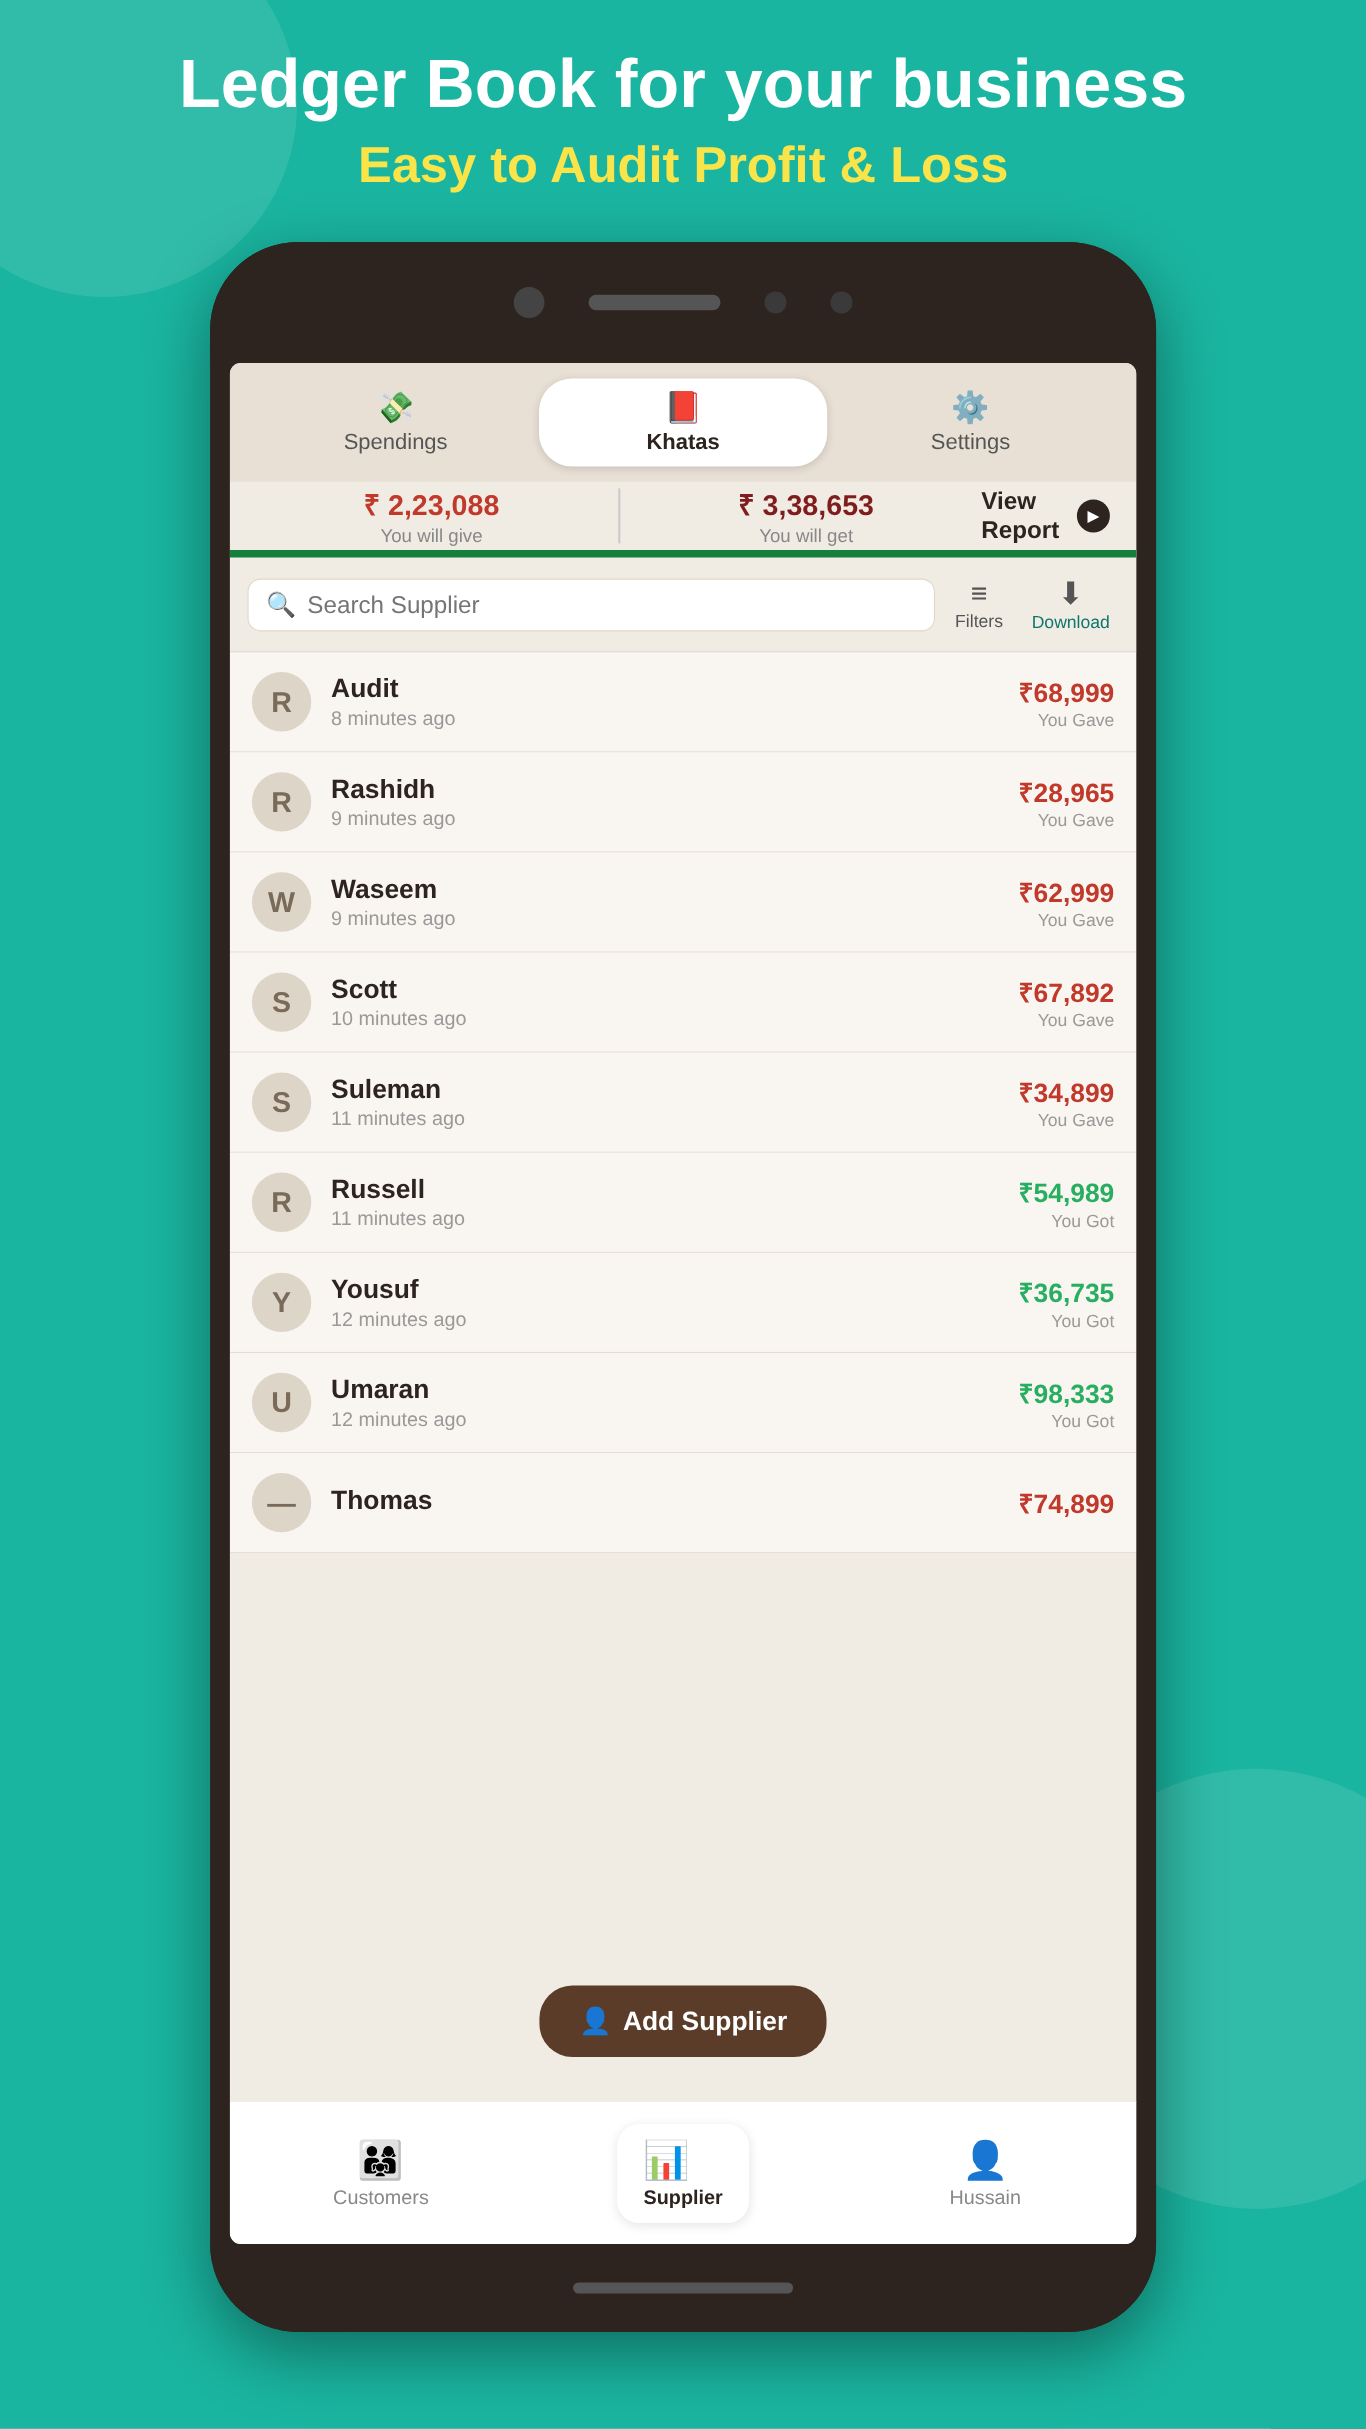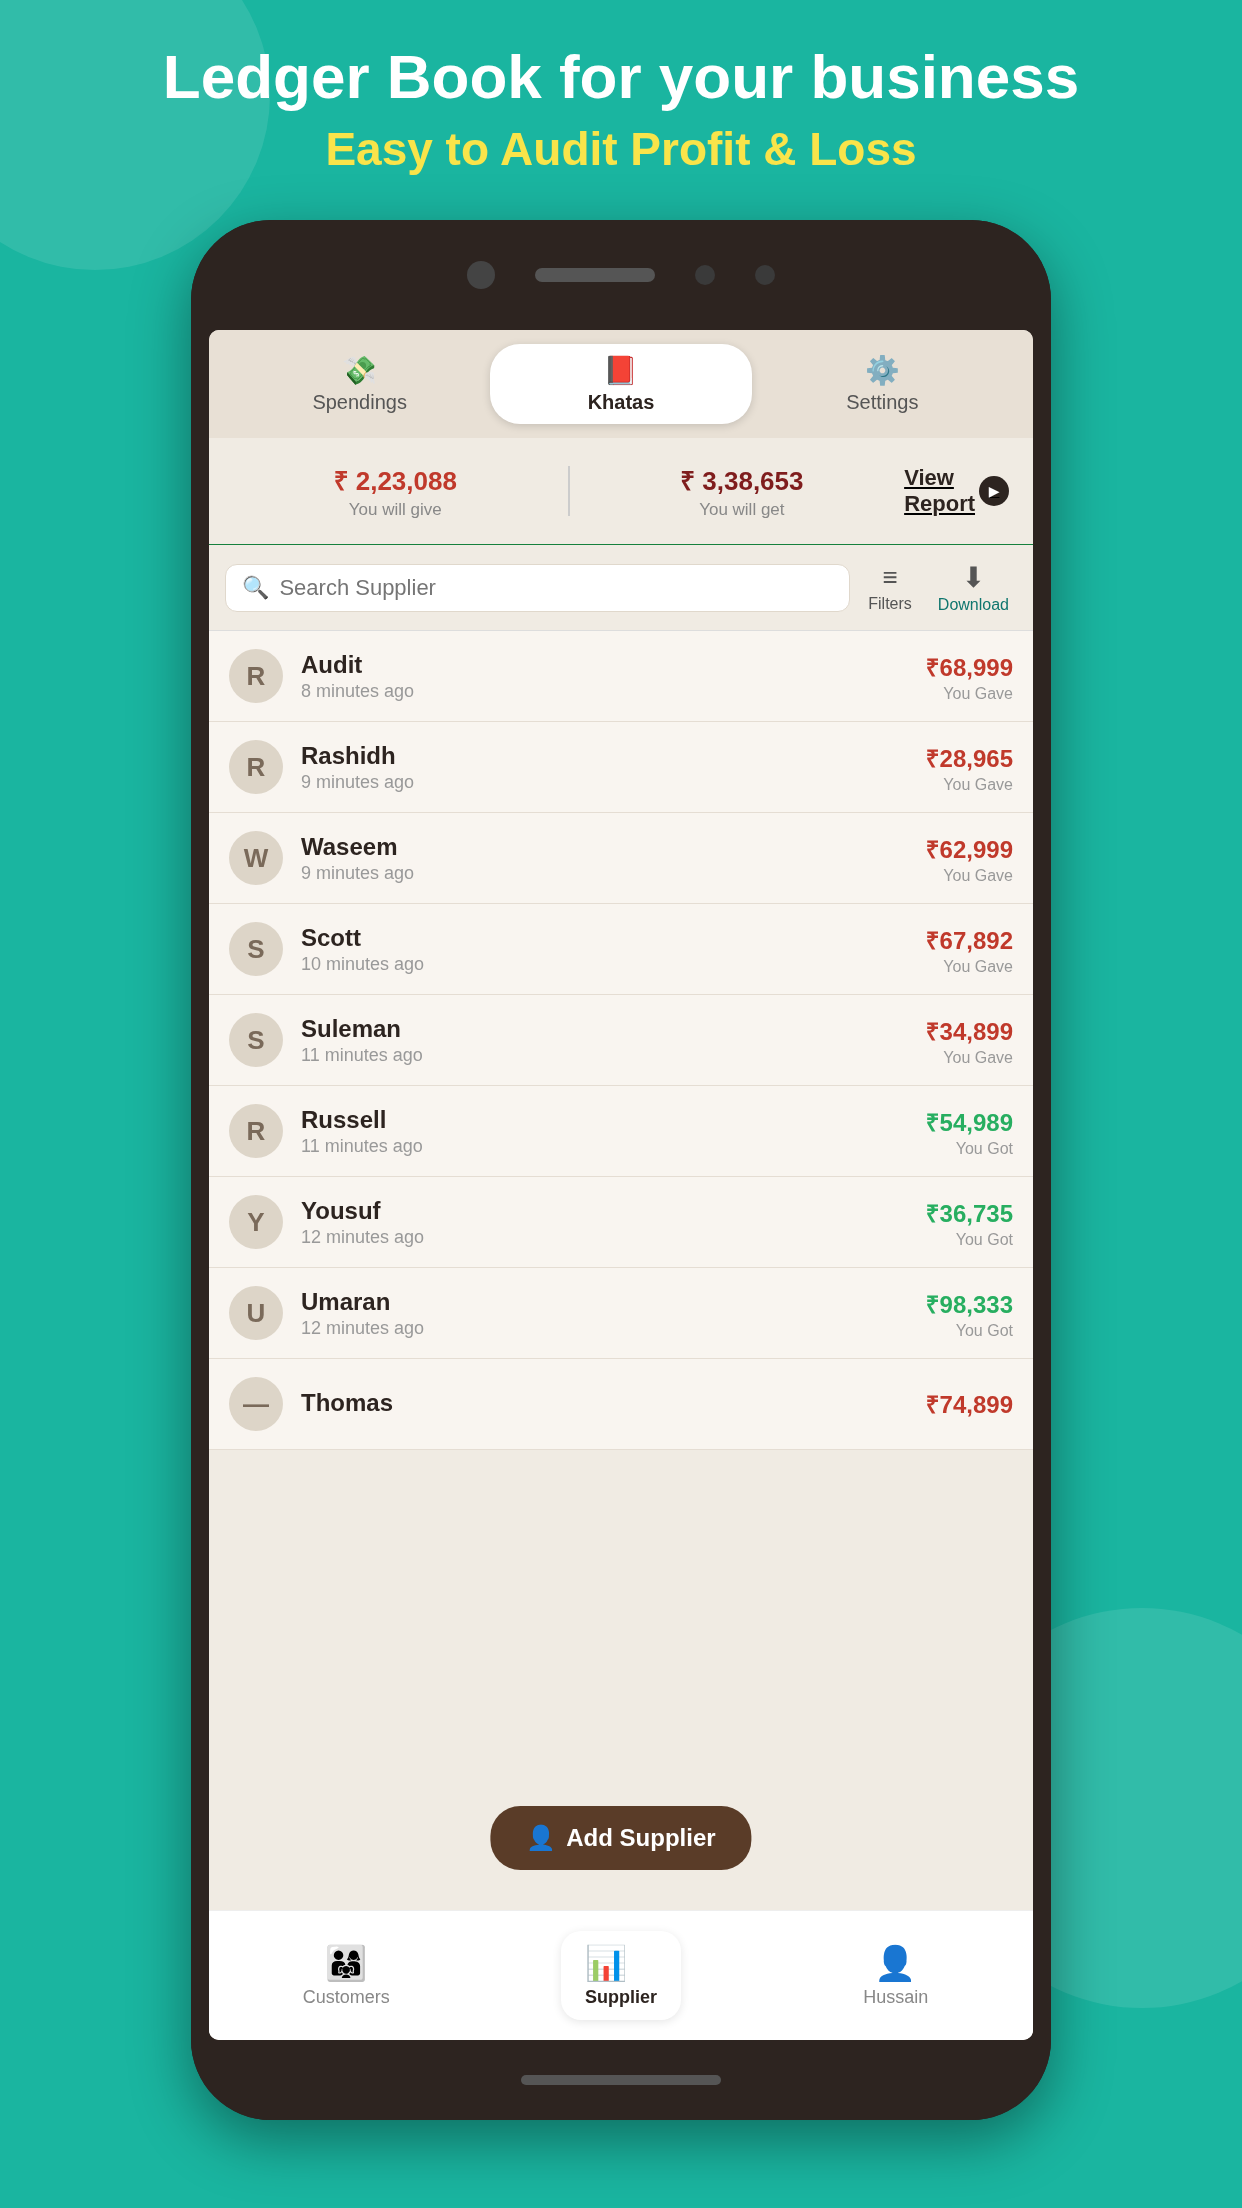--- a/index.html
+++ b/index.html
@@ -159,23 +159,23 @@
     }
     .nav-tab.active .nav-tab-label {
       font-weight: 700;
       color: #2d2420;
     }
 
     
     .summary-section {
       display: flex;
       align-items: center;
-      padding: 24px 24px;
+      padding: 2px 24px;
       background: #f0ebe3;
-      border-bottom: 1px solid #15803d;
+      border-bottom: 7px solid #15803d;
       justify-content: center;
     }
     .summary-item {
       flex: 1;
       text-align: center;
     }
     .summary-amount {
       font-size: 26px;
       font-weight: 700;
       color: #c0392b;
@@ -190,23 +190,22 @@
     }
     .summary-divider {
       width: 2px;
       height: 50px;
       background: #ccc;
       margin: 0 10px;
     }
     .view-report-btn {
       display: flex;
       align-items: center;
-      gap: 4px;
+      gap: 16px;
       cursor: pointer;
-      text-decoration: underline;
     }
     .view-report-text {
       font-size: 22px;
       font-weight: 700;
       color: #2d2420;
       line-height: 1.2;
     }
     .play-icon {
       width: 30px;
       height: 30px;

